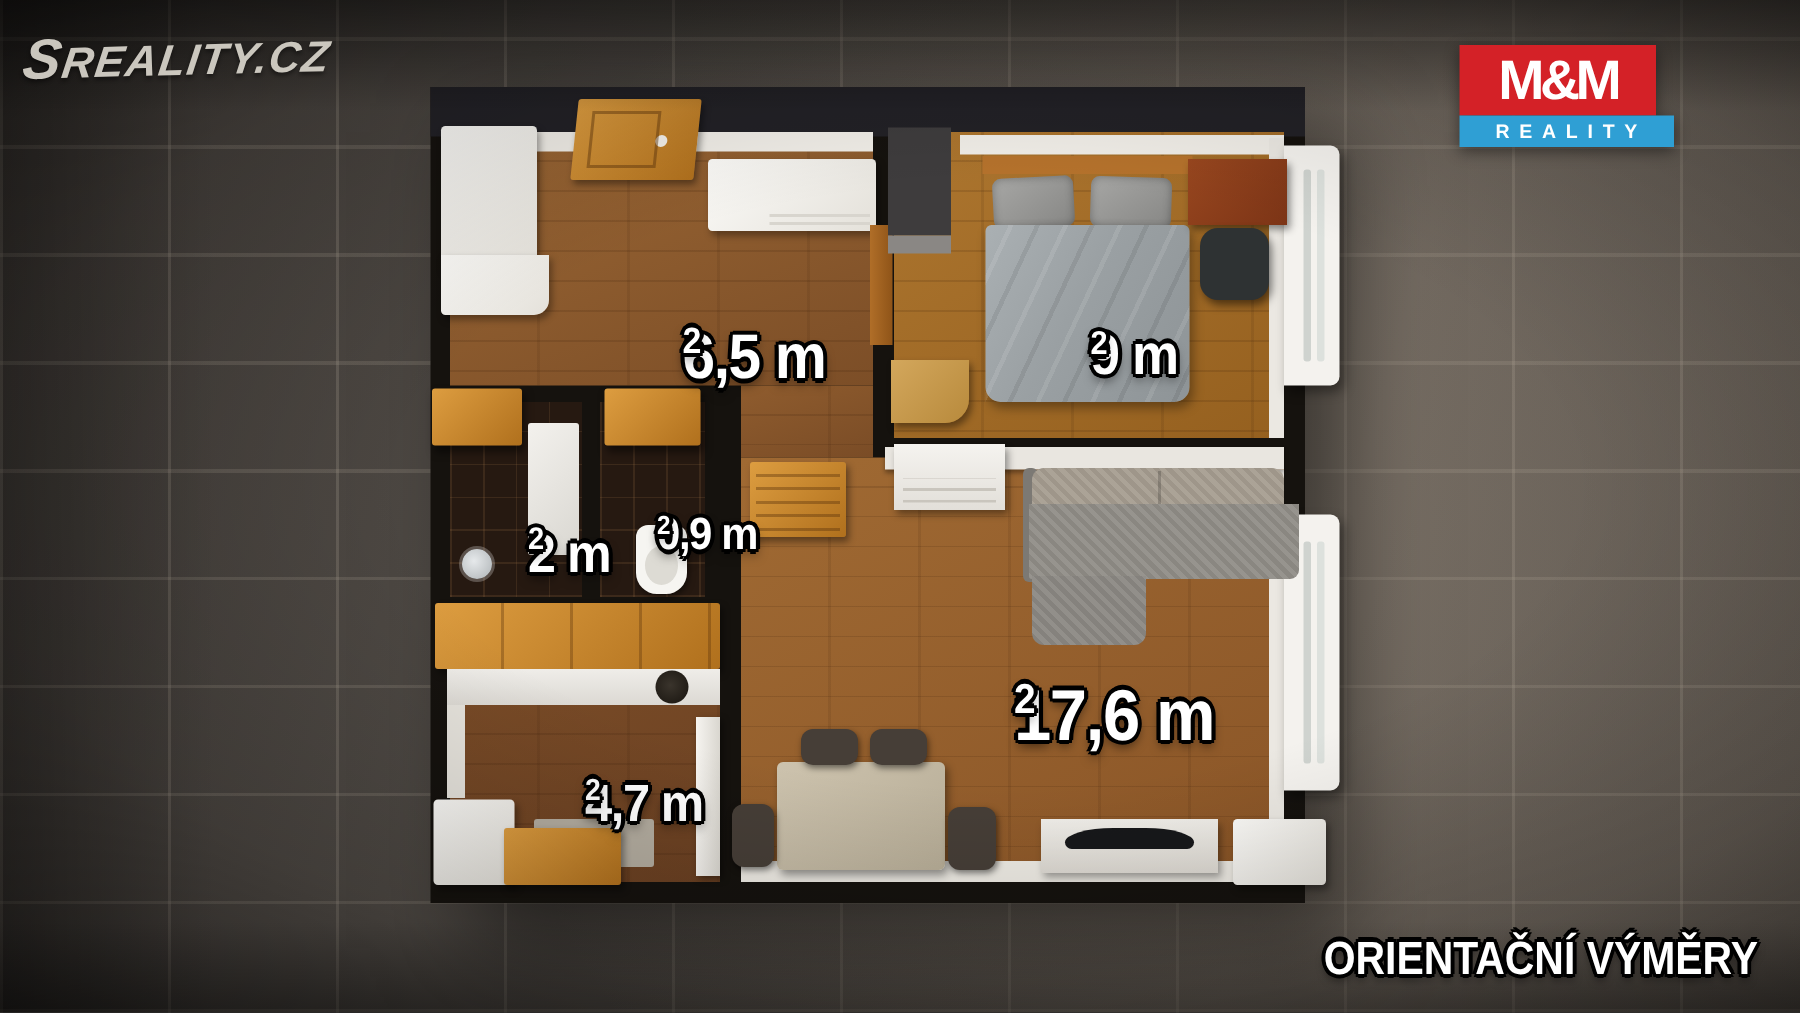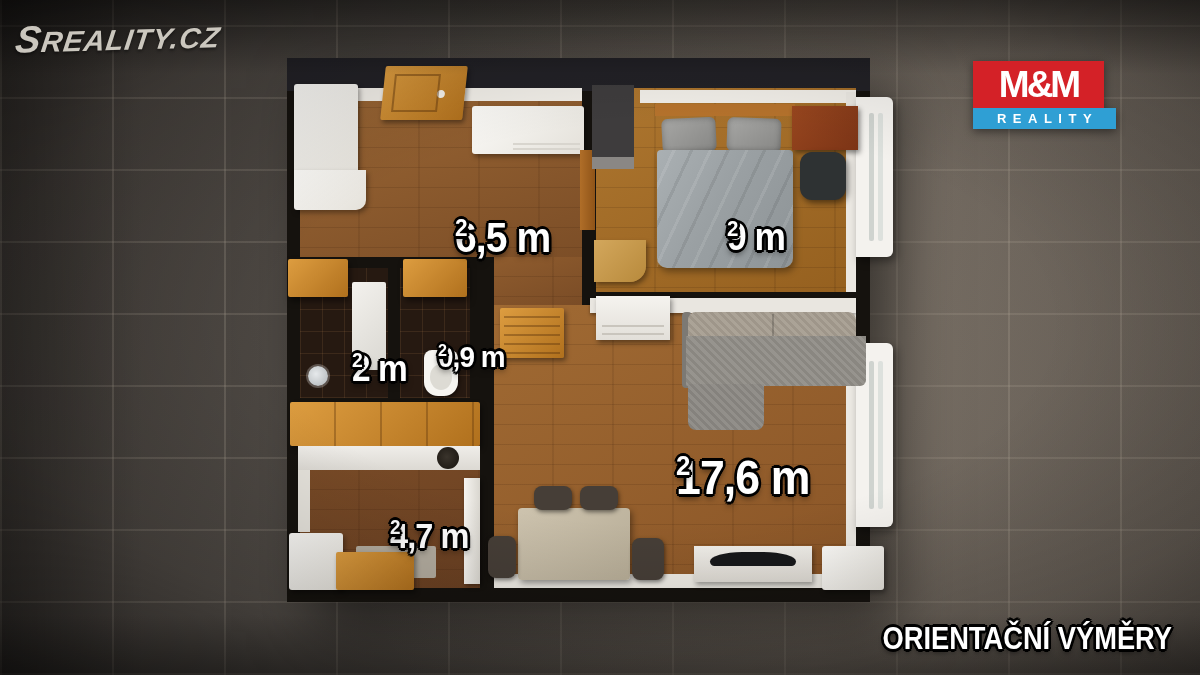--- a/index.html
+++ b/index.html
@@ -23,21 +23,21 @@
   }
 
   
   .watermark{
     position:absolute;left:16px;top:16px;z-index:50;
     color:#d4d0c7;font-size:29px;font-weight:700;font-style:italic;
     letter-spacing:1px;transform:skewX(-9deg) rotate(-1.5deg);
     text-shadow:0 2px 3px rgba(0,0,0,.45);opacity:.95;
   }
   .watermark::first-letter{font-size:1.3em;}
-  .mm-logo{position:absolute;left:973px;top:30px;z-index:50;filter:drop-shadow(0 3px 5px rgba(0,0,0,.45));margin-top:31px;}
+  .mm-logo{position:absolute;left:973px;top:30px;z-index:50;filter:drop-shadow(0 3px 5px rgba(0,0,0,.45));}
   .mm-red{
     width:131px;height:47px;background:#d42127;color:#fff;
     display:flex;align-items:center;justify-content:center;
     font-size:37px;font-weight:700;letter-spacing:-3px;transform-origin:left top;
   }
   .mm-blue{
     width:143px;height:21px;background:#2f9fd4;color:#fff;
     display:flex;align-items:center;justify-content:center;
     font-size:13px;font-weight:700;letter-spacing:6.5px;text-indent:6px;
   }

